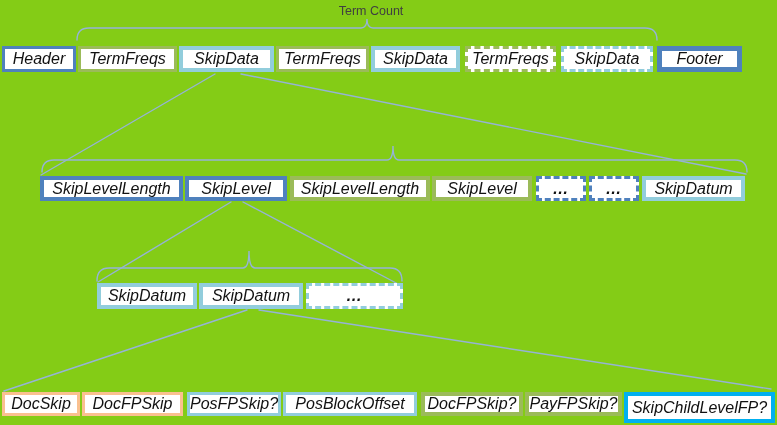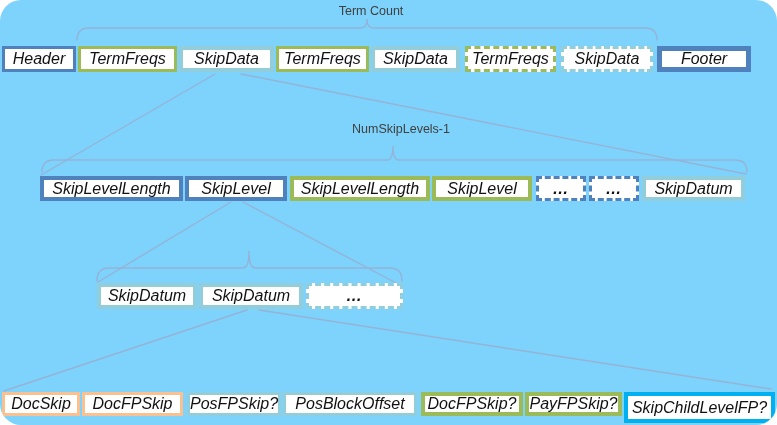--- a/index.html
+++ b/index.html
@@ -1,18 +1,18 @@
 <!DOCTYPE html>
 <html><head>
 <meta charset="utf-8">
 <style>
   html,body{margin:0;padding:0;background:#ffffff;}
   #stage{
-    position:relative;width:777px;height:425px;background:#7dd3fc;
-    font-family:"Liberation Sans",sans-serif;overflow:hidden;border-radius:21px;
+    position:relative;width:777px;height:425px;background:#84cc16;
+    font-family:"Liberation Sans",sans-serif;overflow:hidden;
   }
   .cell{
     position:absolute;display:flex;align-items:center;justify-content:center;
     background:#ffffff;color:#111;font-size:16px;white-space:nowrap;
     box-sizing:border-box;
     font-style:italic;
   }
   .cell.bold{font-weight:bold;letter-spacing:1px;}
   .brace-label{
     position:absolute;color:#404040;font-size:12.5px;text-align:center;
@@ -39,31 +39,30 @@
       <line x1="243" y1="202" x2="398" y2="284"></line>
 
       <path d="M 97 281 Q 97 268 109 268 L 243 268 Q 249 268 249 251 Q 249 268 255 268 L 390 268 Q 402 268 402 281"></path>
 
       <line x1="247" y1="310" x2="4" y2="391"></line>
       <line x1="259" y1="310" x2="771" y2="389"></line>
     </g>
   </svg>
 
   <div class="brace-label" style="left:371px;top:4px;">Term Count</div>
-  <div class="brace-label" style="left:401px;top:122px;">NumSkipLevels-1</div>
 
   <div id="boxes">
       <div class="cell" style="left: 2px; top: 46px; width: 74px; height: 26px; border: 3px solid rgb(79, 129, 189);">Header</div>
       <div class="cell" style="left: 78px; top: 46px; width: 99px; height: 26px; border: 3px solid rgb(155, 187, 89);">TermFreqs</div>
       <div class="cell" style="left: 179px; top: 46px; width: 95px; height: 26px; border: 4px solid rgb(146, 205, 220);">SkipData</div>
       <div class="cell" style="left: 276px; top: 46px; width: 93px; height: 26px; border: 3px solid rgb(155, 187, 89);">TermFreqs</div>
       <div class="cell" style="left: 371px; top: 46px; width: 89px; height: 26px; border: 4px solid rgb(146, 205, 220);">SkipData</div>
       <div class="cell" style="left: 465px; top: 46px; width: 91px; height: 26px; border: 3px dashed rgb(155, 187, 89);">TermFreqs</div>
       <div class="cell" style="left: 561px; top: 46px; width: 92px; height: 26px; border: 3px dashed rgb(146, 205, 220);">SkipData</div>
-      <div class="cell" style="left: 657px; top: 46px; width: 94px; height: 26px; border: 5px solid rgb(79, 129, 189);">Footer</div>
+      <div class="cell" style="left: 657px; top: 46px; width: 85px; height: 26px; border: 5px solid rgb(79, 129, 189);">Footer</div>
       <div class="cell" style="left: 40px; top: 176px; width: 143px; height: 25px; border: 4px solid rgb(79, 129, 189);">SkipLevelLength</div>
       <div class="cell" style="left: 185px; top: 176px; width: 102px; height: 25px; border: 4px solid rgb(79, 129, 189);">SkipLevel</div>
       <div class="cell" style="left: 290px; top: 176px; width: 140px; height: 25px; border: 4px solid rgb(155, 187, 89);">SkipLevelLength</div>
       <div class="cell" style="left: 432px; top: 176px; width: 100px; height: 25px; border: 4px solid rgb(155, 187, 89);">SkipLevel</div>
       <div class="cell bold" style="left: 536px; top: 176px; width: 50px; height: 25px; border: 3px dashed rgb(79, 129, 189);">…</div>
       <div class="cell bold" style="left: 589px; top: 176px; width: 50px; height: 25px; border: 3px dashed rgb(79, 129, 189);">…</div>
       <div class="cell" style="left: 642px; top: 176px; width: 103px; height: 25px; border: 4px solid rgb(146, 205, 220);">SkipDatum</div>
       <div class="cell" style="left: 97px; top: 283px; width: 100px; height: 26px; border: 4px solid rgb(146, 205, 220);">SkipDatum</div>
       <div class="cell" style="left: 199px; top: 283px; width: 104px; height: 26px; border: 4px solid rgb(146, 205, 220);">SkipDatum</div>
       <div class="cell bold" style="left: 306px; top: 283px; width: 97px; height: 26px; border: 3px dashed rgb(146, 205, 220);">…</div>

